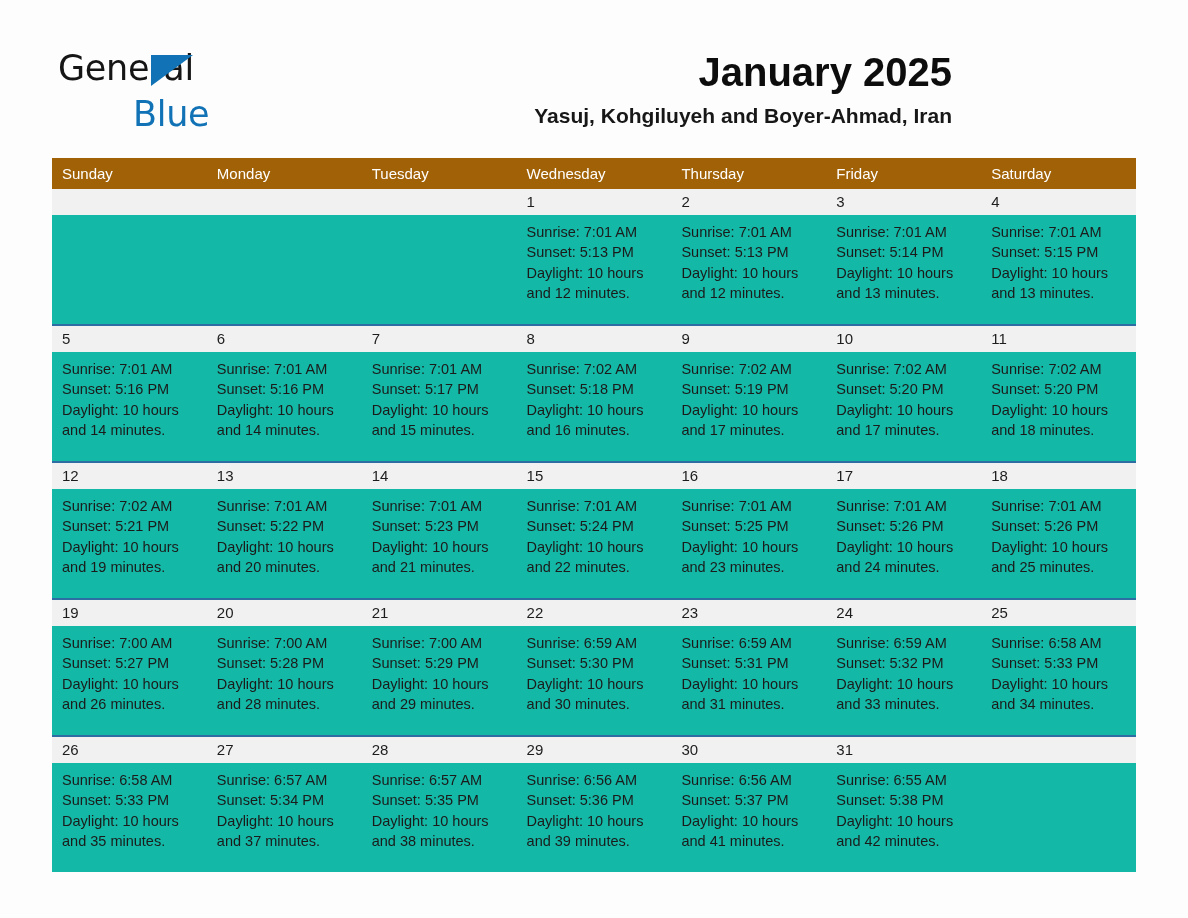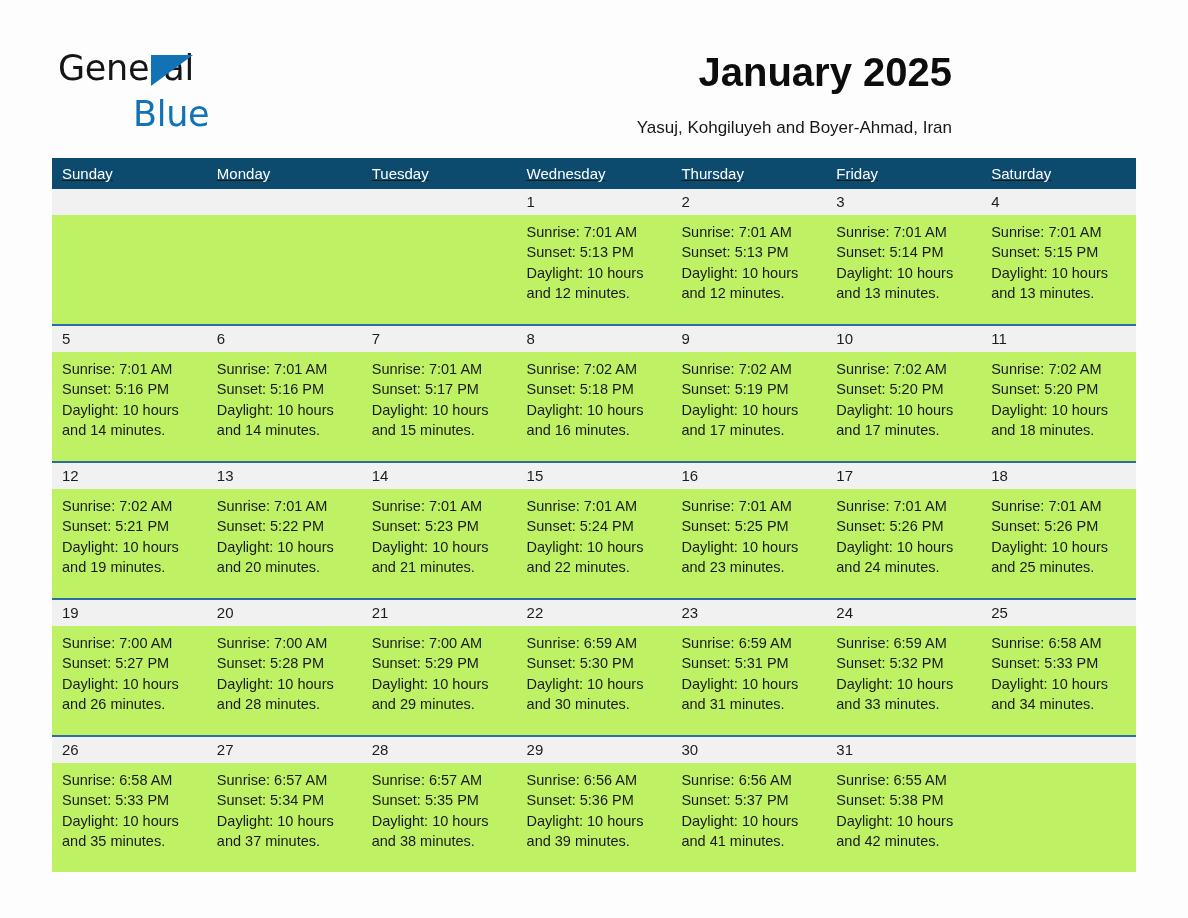--- a/index.html
+++ b/index.html
@@ -71,39 +71,38 @@
     text-align: right;
   }
   .cal-title {
     font-size: 40px;
     line-height: 48px;
     font-weight: 700;
     color: #0d0d0d;
     letter-spacing: 0px;
   }
   .cal-subtitle {
-    margin-top: 19px;
-    font-size: 17px;
+    margin-top: 7px;
+    font-size: 21px;
     line-height: 26px;
-    font-weight: 400;
+    font-weight: 700;
     color: #171717;
   }
 
   
   .calendar {
     position: absolute;
     left: 52px;
     top: 158px;
     width: 1084px;
   }
   .weekday-row {
     display: flex;
-    background: #0c4a6e;
+    background: #a16207;
     height: 31px;
-    text-decoration: underline;
   }
   .weekday {
     flex: 1 1 0;
     color: #ffffff;
     font-size: 15px;
     line-height: 31px;
     padding-left: 10px;
     white-space: nowrap;
   }
   .week {
@@ -111,21 +110,21 @@
     border-top: 2px solid #2e6da4;
   }
   .week:first-of-type { border-top: none; }
   .week-daynums {
     display: flex;
     background: #f1f1f1;
     height: 26px;
   }
   .week-body {
     display: flex;
-    background: #bef264;
+    background: #14b8a6;
     height: 109px;
   }
   .daynum {
     flex: 1 1 0;
     font-size: 15px;
     line-height: 26px;
     padding-left: 10px;
     color: #1d1d1d;
   }
   .daycell {

